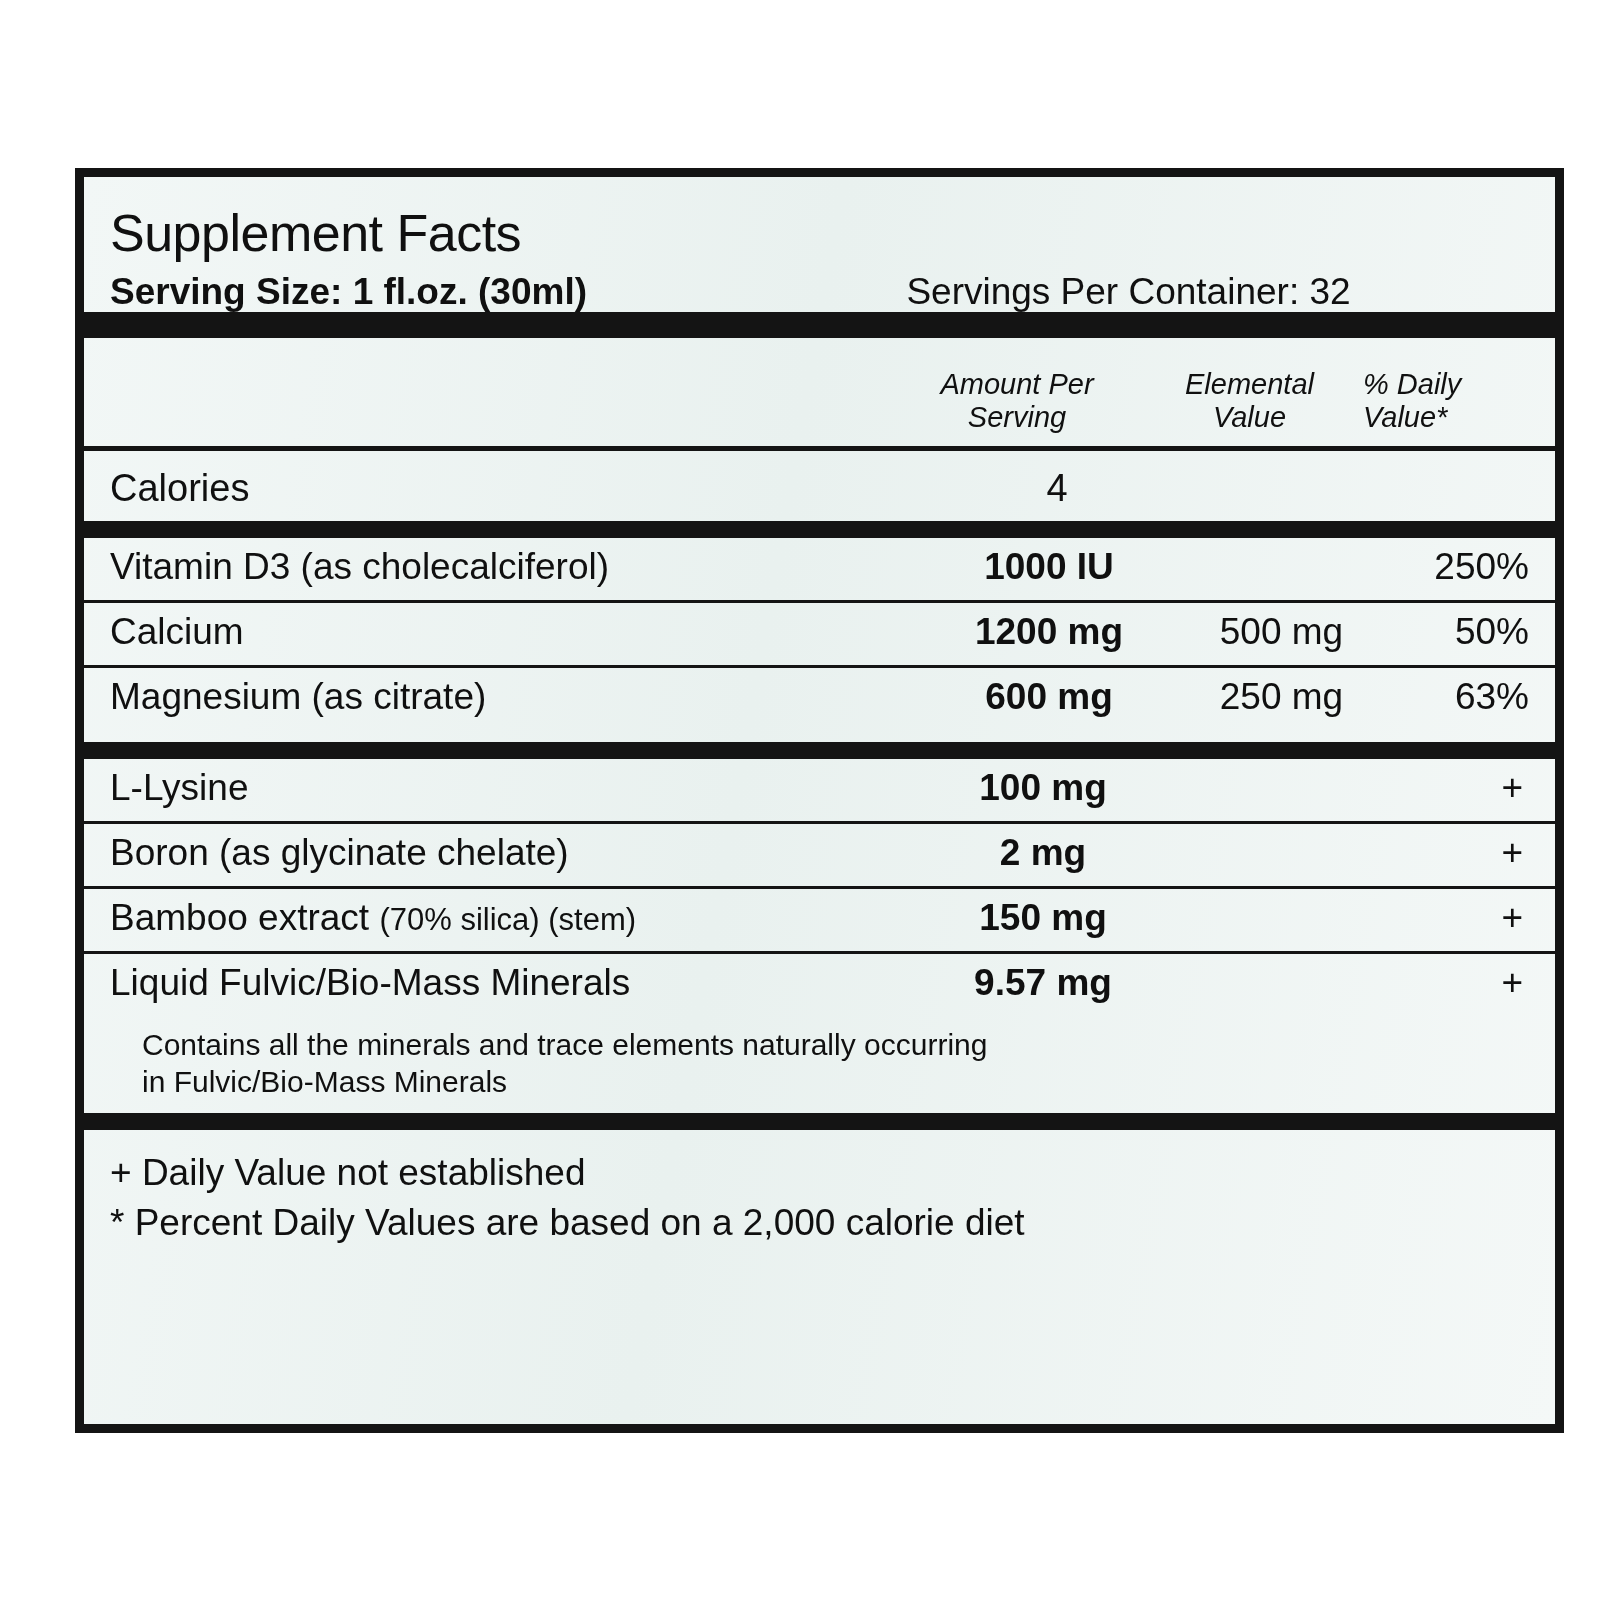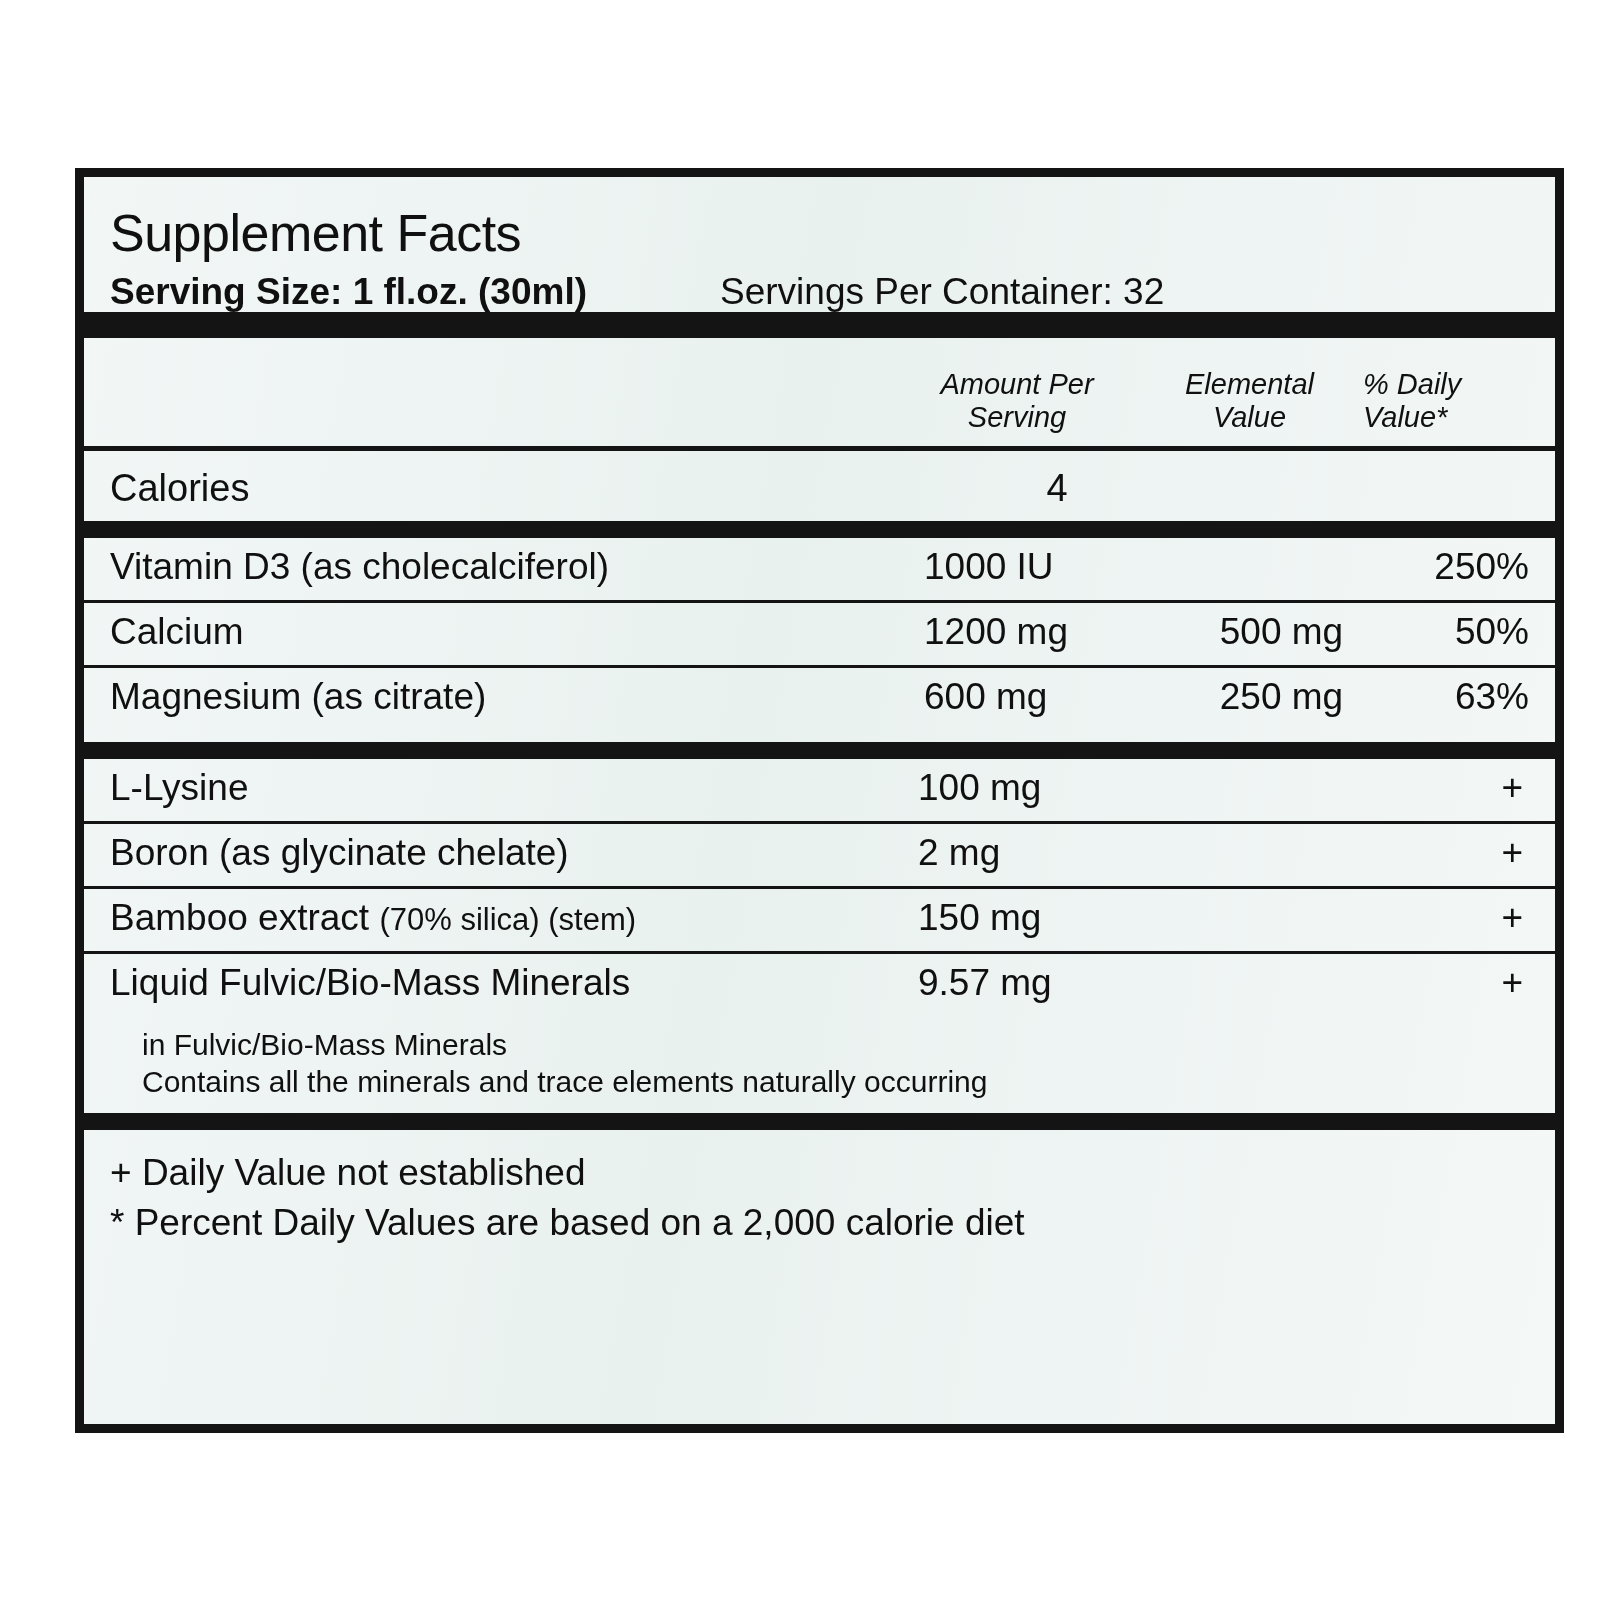--- a/index.html
+++ b/index.html
@@ -46,21 +46,21 @@
   }
 
   .serving-row {
     display: flex;
     padding-left: 8px;
     padding-top: 14px;
     font-size: 37px;
     line-height: 1.05;
   }
   .serving-size { width: 610px; font-weight: bold; }
-  .servings-per { flex: 1; }
+  .servings-per { flex: 1; text-align: center; }
 
   .rule {
     background: #141414;
     margin: 0 -18px;
   }
   .rule-thick { height: 26px; }
   .rule-med   { height: 17px; }
   .rule-thin  { height: 5px; }
   .rule-hair  { height: 3px; }
 
@@ -98,21 +98,22 @@
     padding-top: 10px;
     box-sizing: border-box;
   }
   .row .name {
     flex: 1;
     padding-left: 8px;
     white-space: nowrap;
   }
   .row .amount {
     width: 250px;
-    text-align: left;
+    text-align: center;
+    font-weight: bold;
   }
   .row .elem {
     width: 215px;
     text-align: center;
   }
   .row .dv {
     width: 140px;
     text-align: right;
     padding-right: 8px;
   }
@@ -259,22 +260,22 @@
     <div class="rule rule-hair"></div>
 
     <div class="row">
       <div class="name">Liquid Fulvic/Bio-Mass Minerals</div>
       <div class="amount">9.57 mg</div>
       <div class="elem"></div>
       <div class="dv plus">+</div>
     </div>
 
     <div class="small-note">
+      <div>Contains all the minerals and trace elements naturally occurring</div>
       <div>in Fulvic/Bio-Mass Minerals</div>
-      <div>Contains all the minerals and trace elements naturally occurring</div>
     </div>
 
     <div class="rule rule-med"></div>
 
     <div class="footnotes">
       <div class="footnote">+ Daily Value not established</div>
       <div class="footnote">* Percent Daily Values are based on a 2,000 calorie diet</div>
     </div>
 
   </div>

